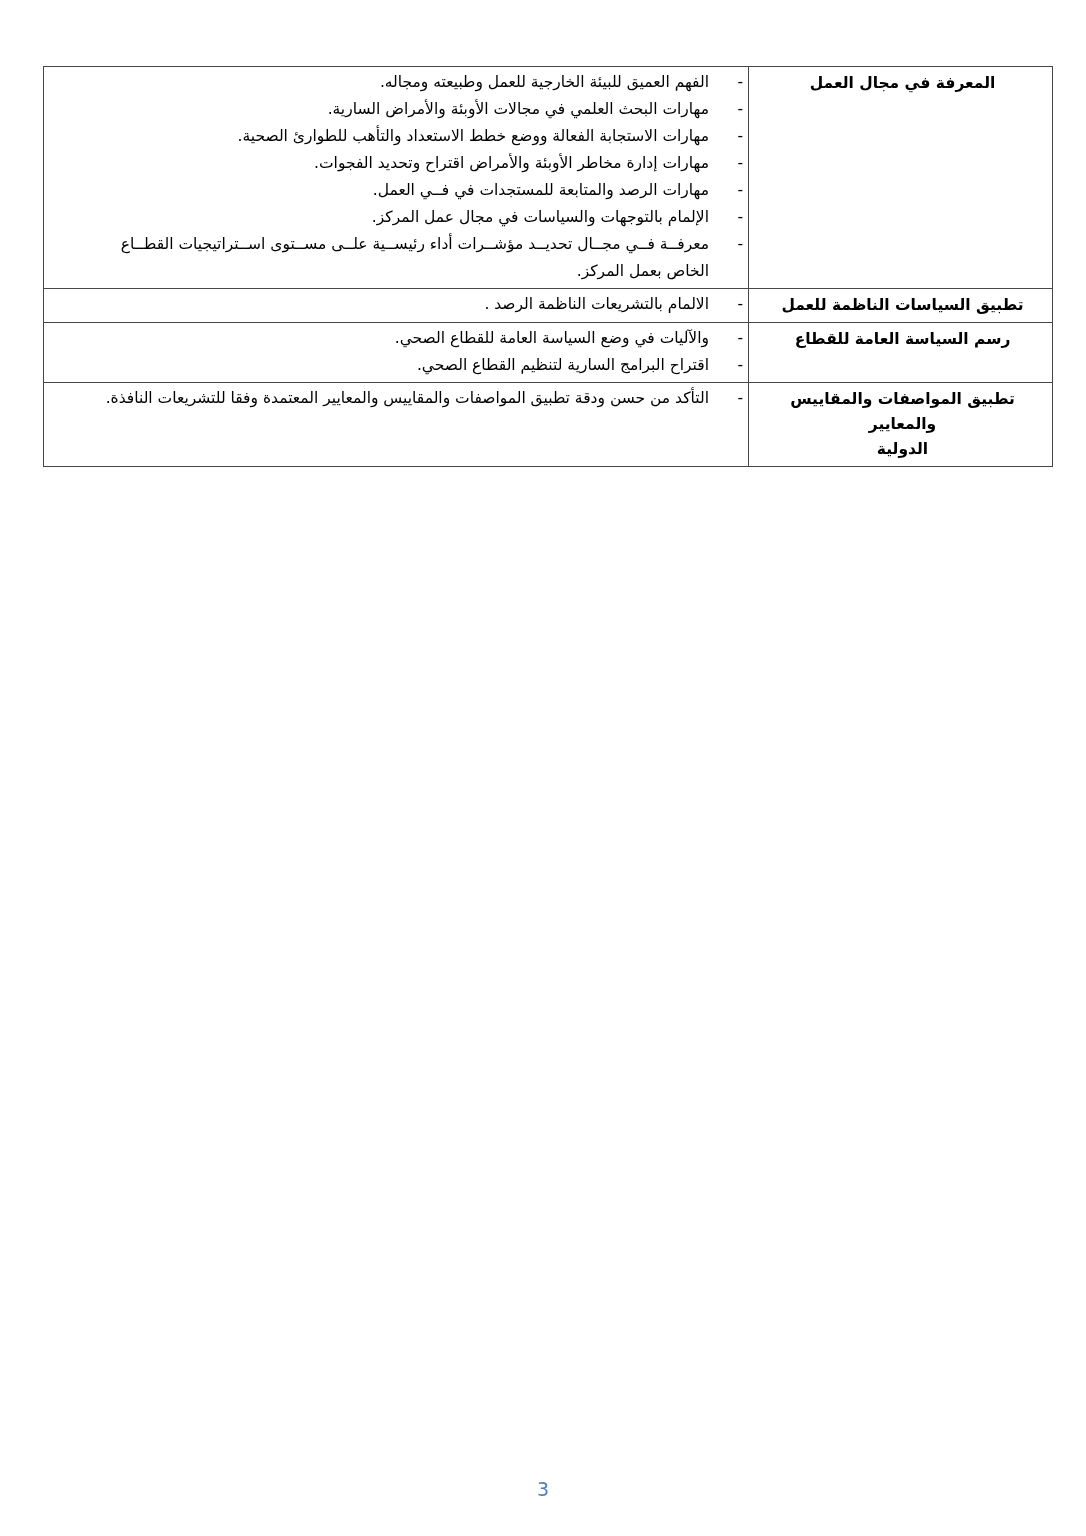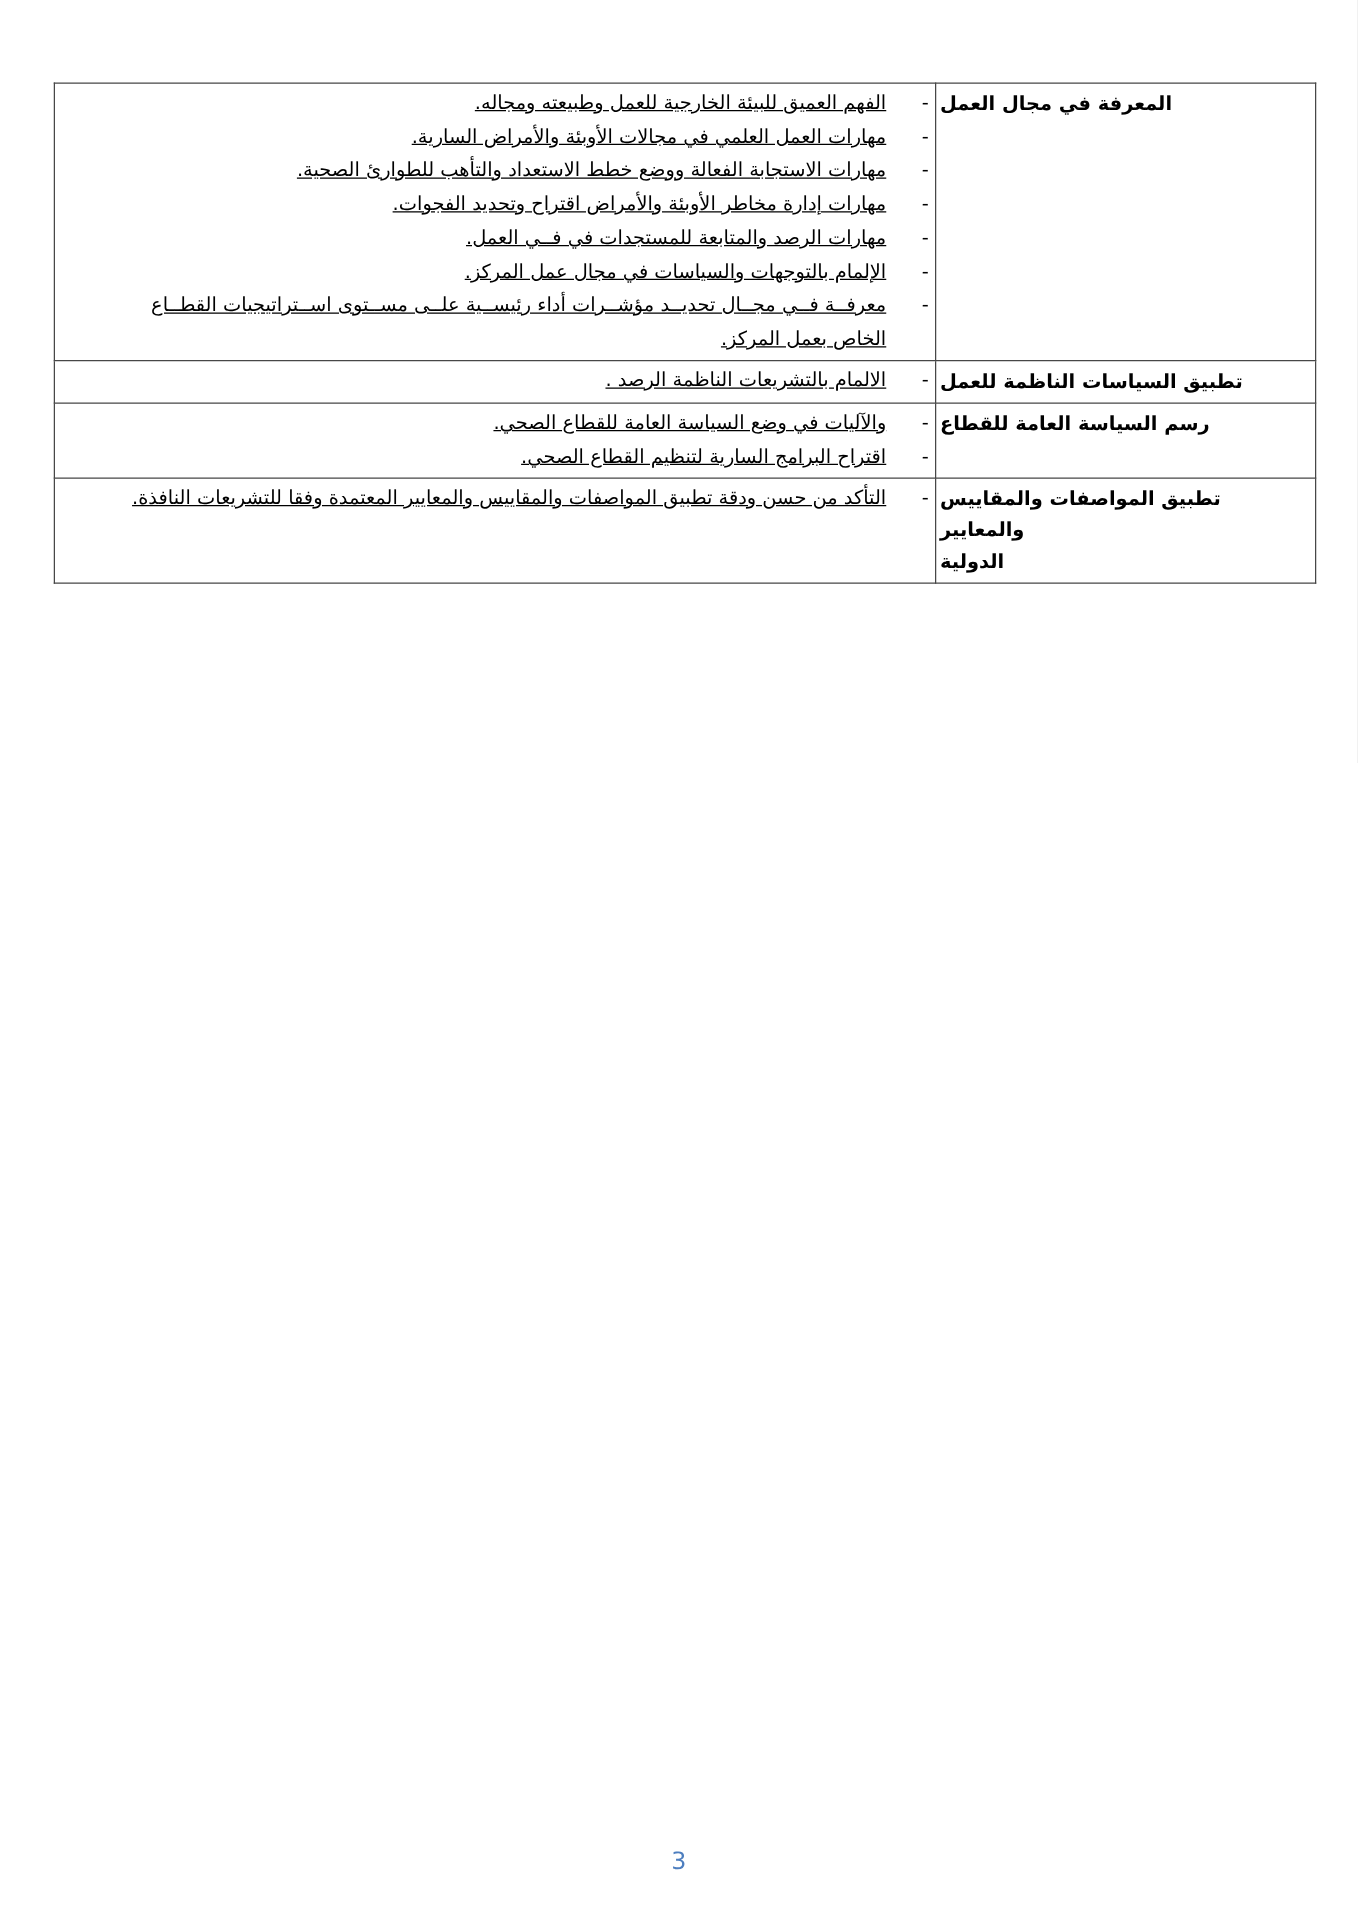--- a/index.html
+++ b/index.html
@@ -27,39 +27,38 @@
   table.doc-table td {
     border: 1.5px solid #474747;
     vertical-align: top;
     background: #ffffff;
   }
   td.hcell {
     width: 304px;
     font-weight: bold;
     font-size: 15.5px;
     line-height: 25px;
-    text-align: left;
-    padding: 4px 9px 4px 3px;
+    text-align: center;
+    padding: 4px 9px 4px 13px;
   }
   td.ccell {
     font-size: 15.5px;
     line-height: 27px;
     text-align: right;
     padding: 2px 5px 3px 8px;
   }
   .item { display: flex; align-items: flex-start; }
   .dash {
     flex: 0 0 34px;
     text-align: right;
     padding-left: 24px;
   }
   .itext {
     flex: 1 1 auto;
     white-space: pre-line;
-    text-decoration: underline;
   }
   .pagenum {
     position: absolute;
     top: 1477px;
     left: 0;
     width: 100%;
     text-align: center;
     color: #4d7ebf;
     font-size: 19px;
     line-height: 24px;
@@ -81,21 +80,21 @@
       <td class="hcell">
         <span style="white-space: pre-line;">المعرفة في مجال العمل</span>
       </td>
       <td class="ccell">
         <div class="item">
           <span class="dash">-</span>
           <span class="itext">الفهم العميق للبيئة الخارجية للعمل وطبيعته ومجاله.</span>
         </div>
         <div class="item">
           <span class="dash">-</span>
-          <span class="itext">مهارات العمل العلمي في مجالات الأوبئة والأمراض السارية.</span>
+          <span class="itext">مهارات البحث العلمي في مجالات الأوبئة والأمراض السارية.</span>
         </div>
         <div class="item">
           <span class="dash">-</span>
           <span class="itext">مهارات الاستجابة الفعالة ووضع خطط الاستعداد والتأهب للطوارئ الصحية.</span>
         </div>
         <div class="item">
           <span class="dash">-</span>
           <span class="itext">مهارات إدارة مخاطر الأوبئة والأمراض اقتراح وتحديد الفجوات.</span>
         </div>
         <div class="item">

